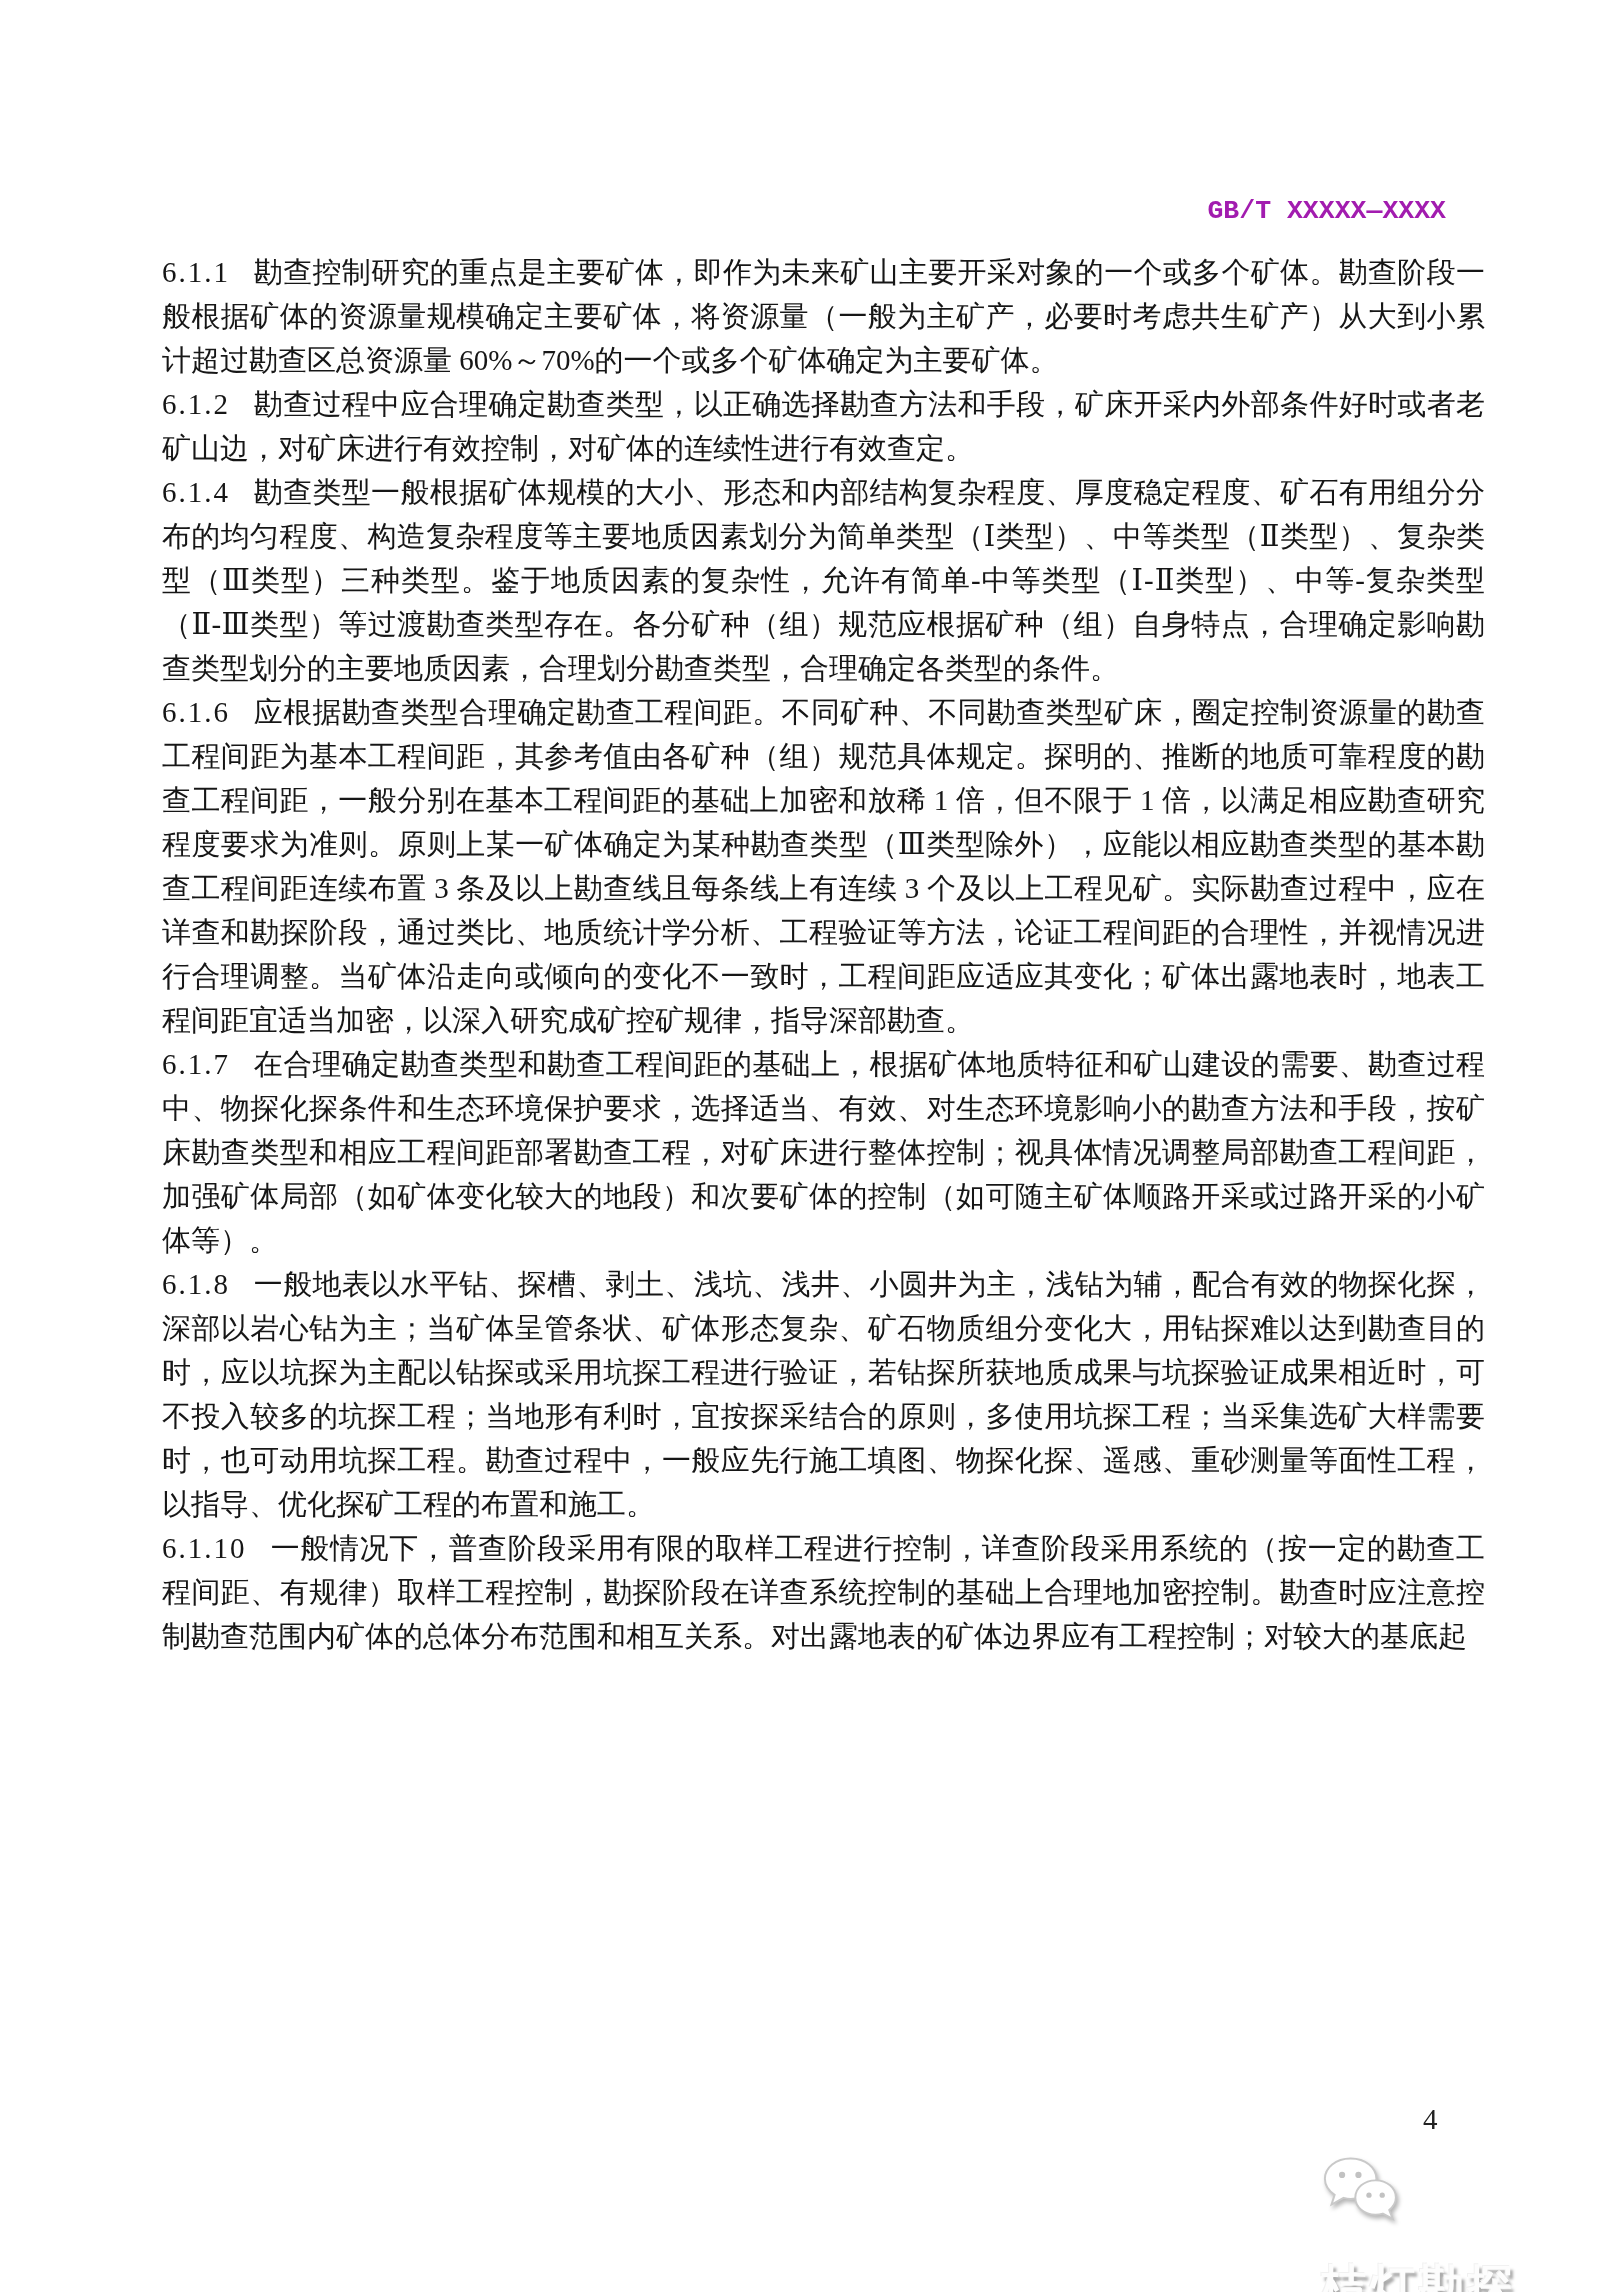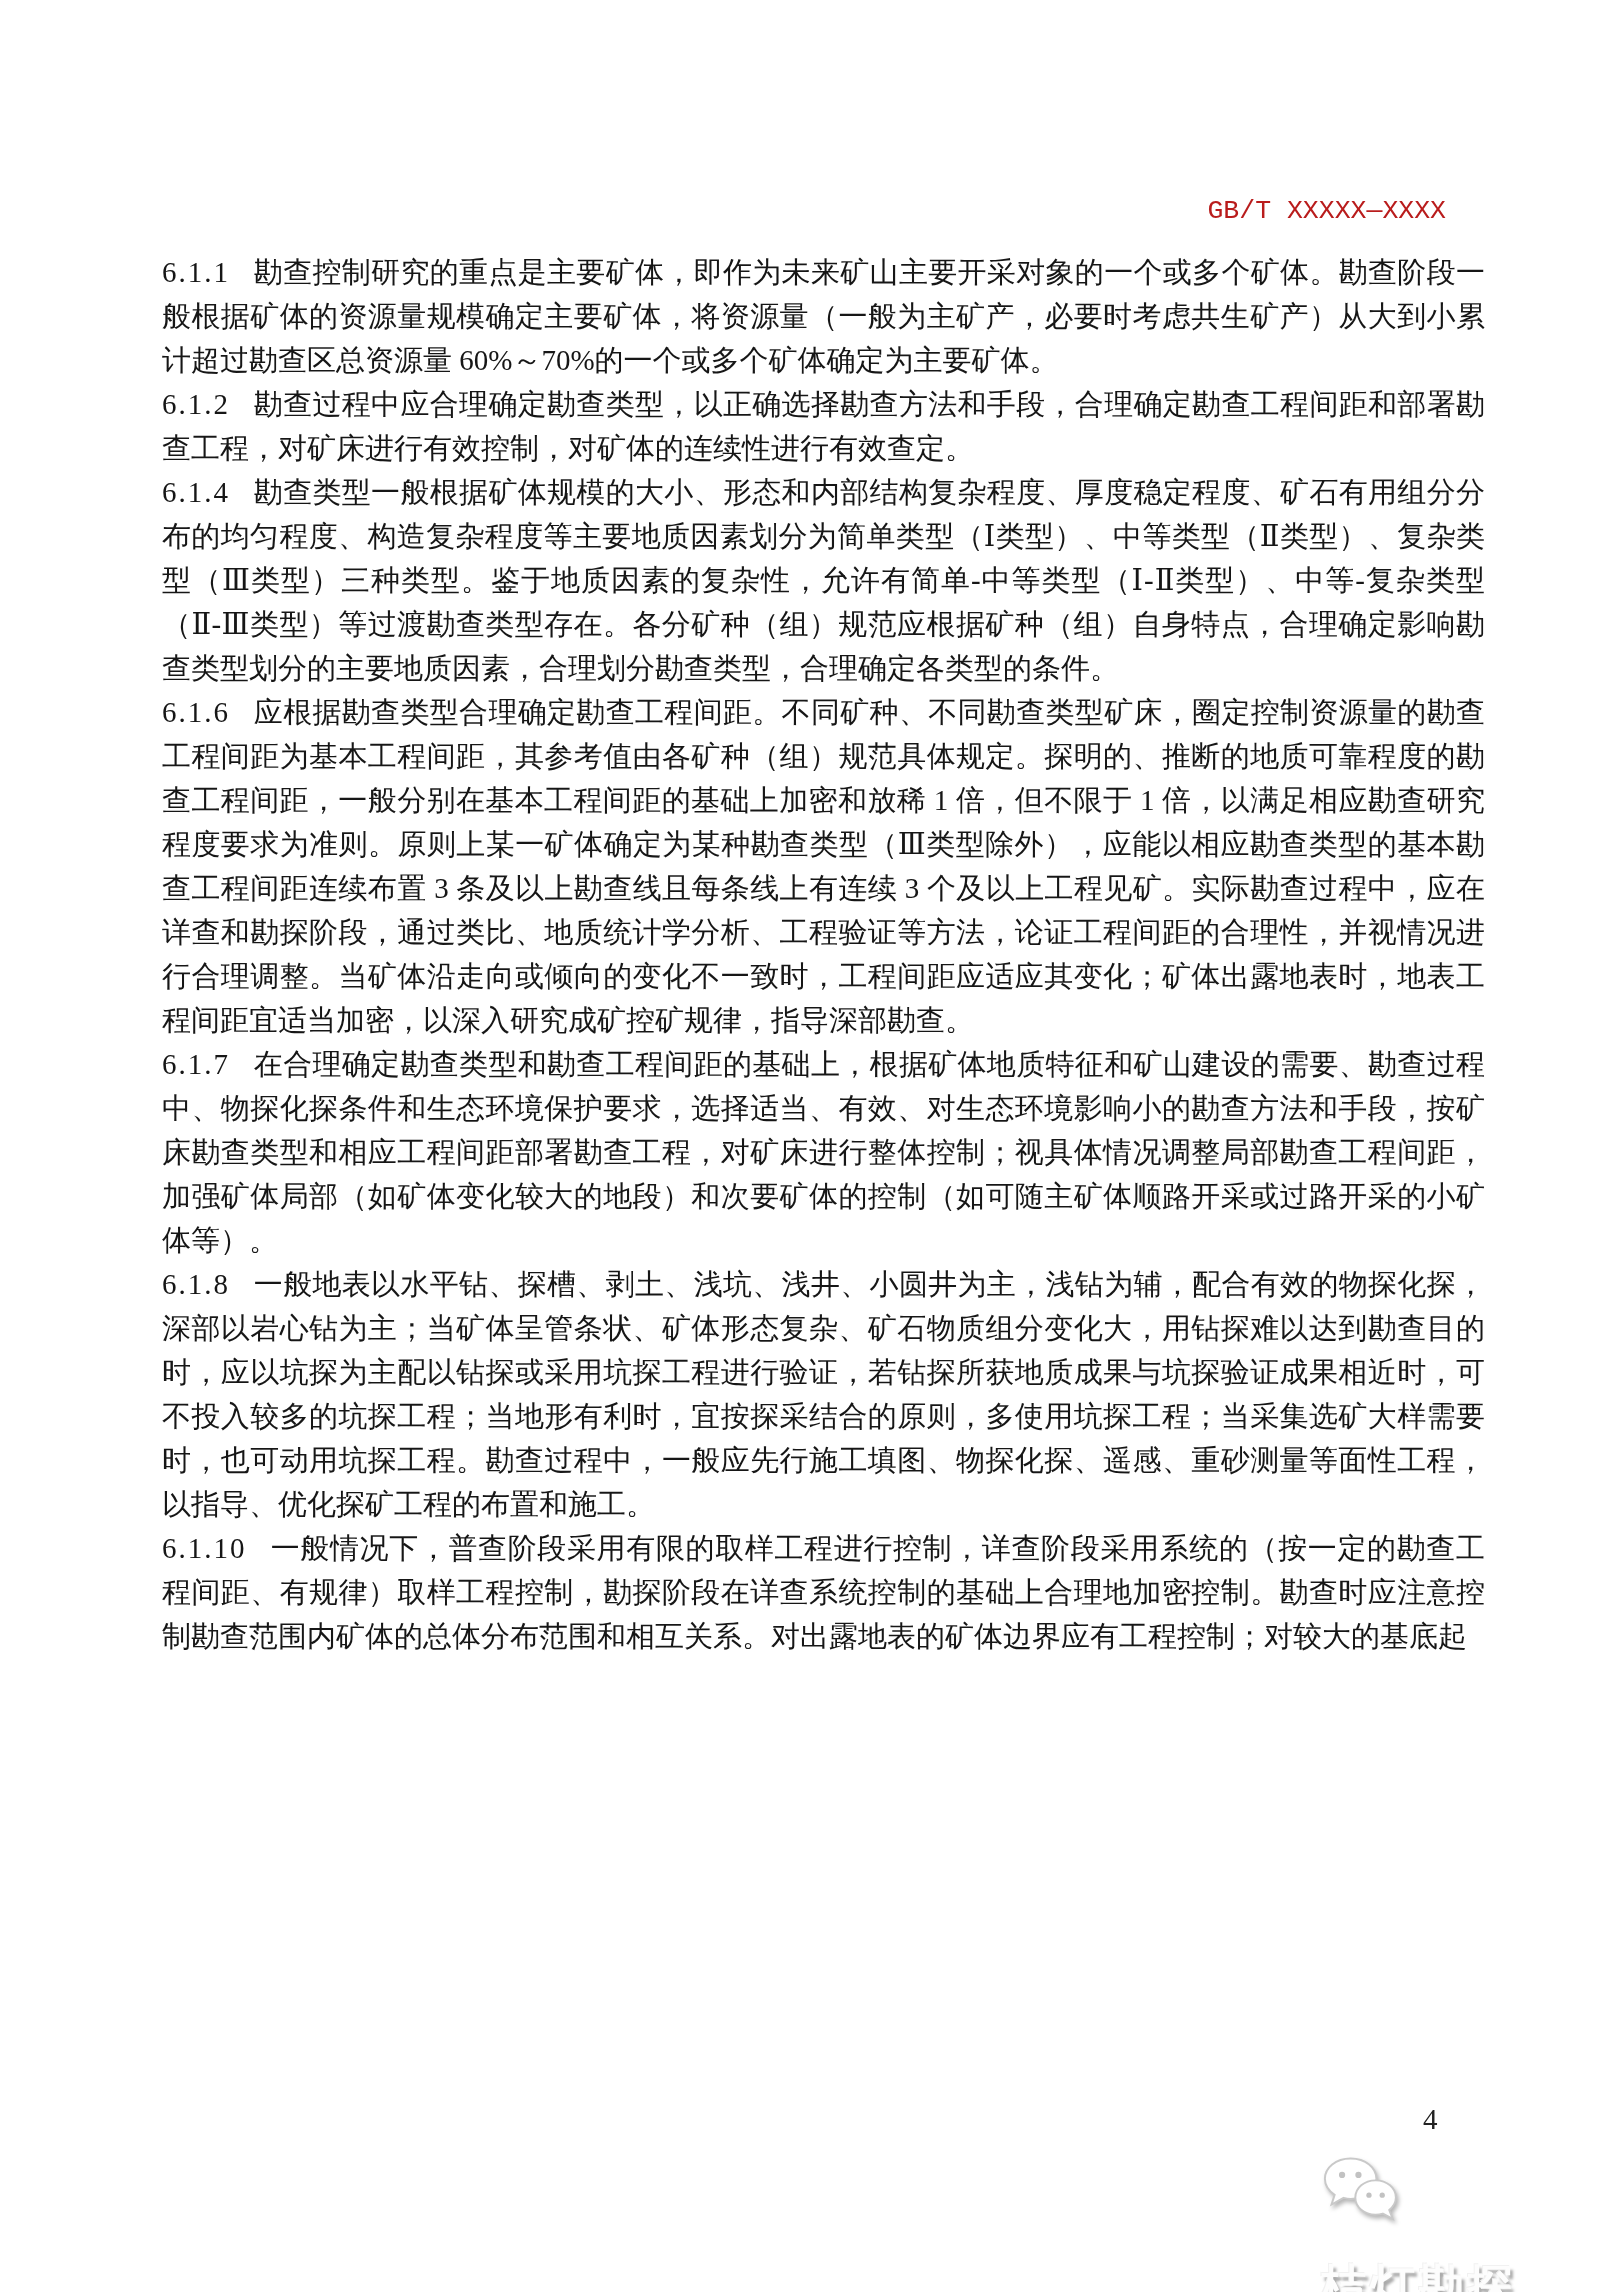--- a/index.html
+++ b/index.html
@@ -11,23 +11,23 @@
     font-family: "Liberation Serif", "DejaVu Serif", serif;
     color: #161616;
     overflow: hidden;
   }
   .doc-header {
     position: absolute;
     top: 196px;
     right: 175px;
     font-family: "Liberation Mono", "DejaVu Sans Mono", monospace;
     font-size: 26.5px;
-    font-weight: normal;
+    font-weight: bold;
     letter-spacing: 0px;
-    color: #b91c1c;
+    color: #a21caf;
     white-space: nowrap;
   }
   .content {
     position: absolute;
     top: 250px;
     left: 162px;
     width: 1323px;
     font-size: 29px;
     line-height: 44px;
     text-align: justify;
@@ -75,21 +75,21 @@
 </head>
 <body>
 
 <div class="doc-header">GB/T XXXXX—XXXX</div>
 
 <div class="content">
   <p>
     <span class="sec-num">6.1.1</span><span>勘查控制研究的重点是主要矿体，即作为未来矿山主要开采对象的一个或多个矿体。勘查阶段一般根据矿体的资源量规模确定主要矿体，将资源量（一般为主矿产，必要时考虑共生矿产）从大到小累计超过勘查区总资源量 60%～70%的一个或多个矿体确定为主要矿体。</span>
   </p>
   <p>
-    <span class="sec-num">6.1.2</span><span>勘查过程中应合理确定勘查类型，以正确选择勘查方法和手段，合理确定勘查工程间距和部署勘查工程，对矿床进行有效控制，对矿体的连续性进行有效查定。</span>
+    <span class="sec-num">6.1.2</span><span>勘查过程中应合理确定勘查类型，以正确选择勘查方法和手段，矿床开采内外部条件好时或者老矿山边，对矿床进行有效控制，对矿体的连续性进行有效查定。</span>
   </p>
   <p>
     <span class="sec-num">6.1.4</span><span>勘查类型一般根据矿体规模的大小、形态和内部结构复杂程度、厚度稳定程度、矿石有用组分分布的均匀程度、构造复杂程度等主要地质因素划分为简单类型（Ⅰ类型）、中等类型（Ⅱ类型）、复杂类型（Ⅲ类型）三种类型。鉴于地质因素的复杂性，允许有简单-中等类型（Ⅰ-Ⅱ类型）、中等-复杂类型（Ⅱ-Ⅲ类型）等过渡勘查类型存在。各分矿种（组）规范应根据矿种（组）自身特点，合理确定影响勘查类型划分的主要地质因素，合理划分勘查类型，合理确定各类型的条件。</span>
   </p>
   <p>
     <span class="sec-num">6.1.6</span><span>应根据勘查类型合理确定勘查工程间距。不同矿种、不同勘查类型矿床，圈定控制资源量的勘查工程间距为基本工程间距，其参考值由各矿种（组）规范具体规定。探明的、推断的地质可靠程度的勘查工程间距，一般分别在基本工程间距的基础上加密和放稀 1 倍，但不限于 1 倍，以满足相应勘查研究程度要求为准则。原则上某一矿体确定为某种勘查类型（Ⅲ类型除外），应能以相应勘查类型的基本勘查工程间距连续布置 3 条及以上勘查线且每条线上有连续 3 个及以上工程见矿。实际勘查过程中，应在详查和勘探阶段，通过类比、地质统计学分析、工程验证等方法，论证工程间距的合理性，并视情况进行合理调整。当矿体沿走向或倾向的变化不一致时，工程间距应适应其变化；矿体出露地表时，地表工程间距宜适当加密，以深入研究成矿控矿规律，指导深部勘查。</span>
   </p>
   <p>
     <span class="sec-num">6.1.7</span><span>在合理确定勘查类型和勘查工程间距的基础上，根据矿体地质特征和矿山建设的需要、勘查过程中、物探化探条件和生态环境保护要求，选择适当、有效、对生态环境影响小的勘查方法和手段，按矿床勘查类型和相应工程间距部署勘查工程，对矿床进行整体控制；视具体情况调整局部勘查工程间距，加强矿体局部（如矿体变化较大的地段）和次要矿体的控制（如可随主矿体顺路开采或过路开采的小矿体等）。</span>
   </p>

